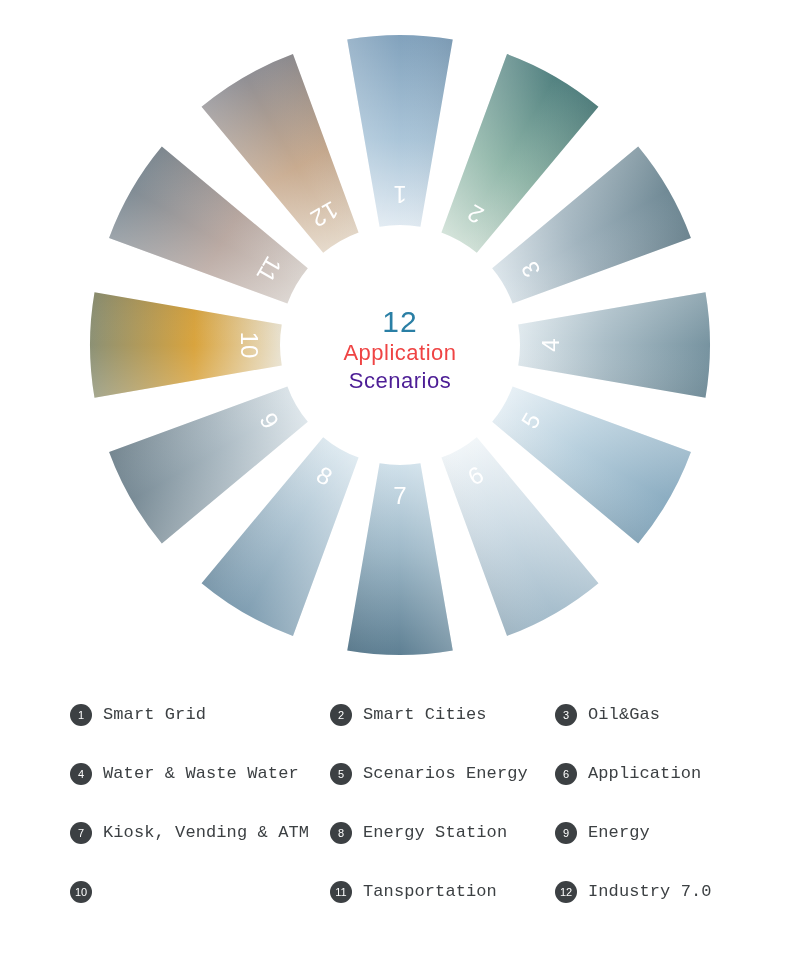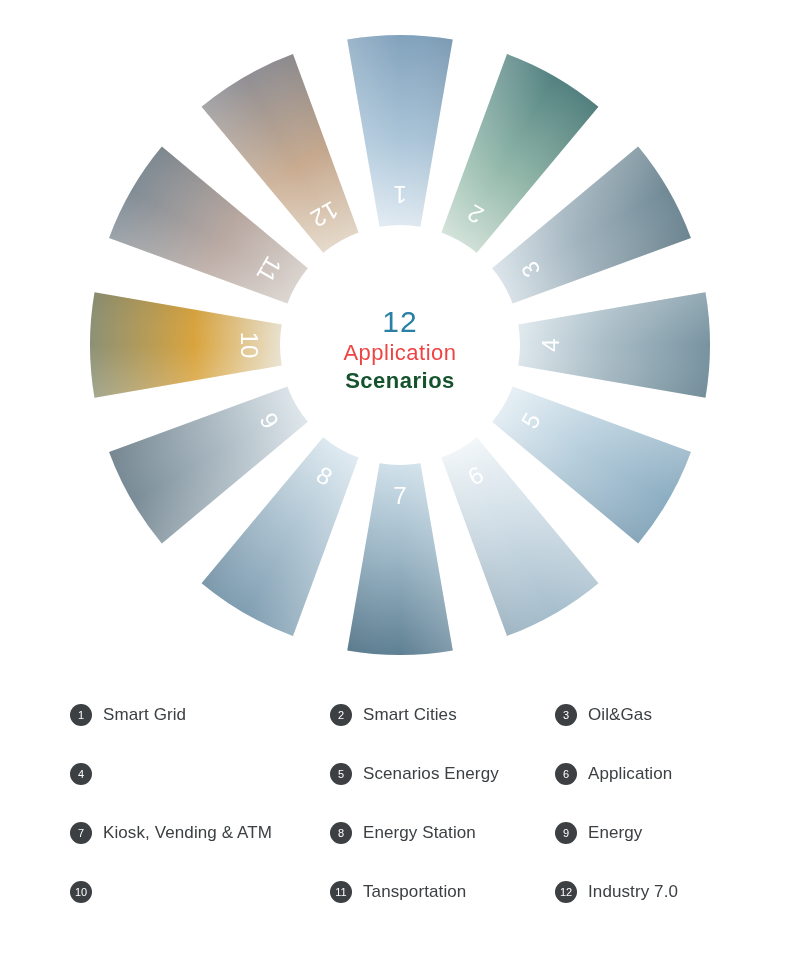--- a/index.html
+++ b/index.html
@@ -87,20 +87,21 @@
     justify-content: center;
     flex: 0 0 auto;
     margin-right: 11px;
     font-family: "Liberation Sans", sans-serif;
   }
   .legend-label {
     font-size: 17px;
     color: #3c4043;
     letter-spacing: 0.1px;
     white-space: nowrap;
+    font-family: Liberation Mono, monospace;
   }
 </style>
 </head>
 <body>
 
 <div id="wheel">
   <svg class="wheel-svg" viewBox="0 0 700 650">
     <defs id="wheel-defs">
         <linearGradient id="grad-0" gradientUnits="userSpaceOnUse" x1="350" y1="205" x2="350" y2="15">
           <stop offset="0" stop-color="#dfe9f1"></stop>
@@ -285,21 +286,21 @@
         <text x="217.49811322098088" y="401.5" fill="#ffffff" font-size="24" font-family="&quot;Liberation Sans&quot;, sans-serif" text-anchor="middle" dominant-baseline="middle" transform="rotate(420 217.49811322098088 401.5)">9</text>
         <text x="197" y="325" fill="#ffffff" font-size="24" font-family="&quot;Liberation Sans&quot;, sans-serif" text-anchor="middle" dominant-baseline="middle" transform="rotate(450 197 325)">10</text>
         <text x="217.49811322098088" y="248.5" fill="#ffffff" font-size="24" font-family="&quot;Liberation Sans&quot;, sans-serif" text-anchor="middle" dominant-baseline="middle" transform="rotate(480 217.49811322098088 248.5)">11</text>
         <text x="273.49999999999994" y="192.49811322098094" fill="#ffffff" font-size="24" font-family="&quot;Liberation Sans&quot;, sans-serif" text-anchor="middle" dominant-baseline="middle" transform="rotate(510 273.49999999999994 192.49811322098094)">12</text>
       </g>
   </svg>
 
   <div class="center-text">
     <div class="center-number" style="color: rgb(42, 127, 165);">12</div>
     <div class="center-line1" style="color: #ef4444;">Application</div>
-    <div class="center-line2" style="color: #14532d; font-weight: bold;">Scenarios</div>
+    <div class="center-line2" style="color: #4c1d95;">Scenarios</div>
   </div>
 </div>
 
 <div id="legend">
     <div class="legend-row">
       <div class="legend-cell c1">
         <span class="legend-badge" style="background: rgb(60, 64, 67);">1</span>
         <span class="legend-label">Smart Grid</span>
       </div>
       <div class="legend-cell c2">
@@ -307,20 +308,21 @@
         <span class="legend-label">Smart Cities</span>
       </div>
       <div class="legend-cell c3">
         <span class="legend-badge" style="background: rgb(60, 64, 67);">3</span>
         <span class="legend-label">Oil&amp;Gas</span>
       </div>
     </div>
     <div class="legend-row">
       <div class="legend-cell c1">
         <span class="legend-badge" style="background: rgb(60, 64, 67);">4</span>
+        <span class="legend-label">Water &amp; Waste Water</span>
       </div>
       <div class="legend-cell c2">
         <span class="legend-badge" style="background: rgb(60, 64, 67);">5</span>
         <span class="legend-label">Scenarios Energy</span>
       </div>
       <div class="legend-cell c3">
         <span class="legend-badge" style="background: rgb(60, 64, 67);">6</span>
         <span class="legend-label">Application</span>
       </div>
     </div>

